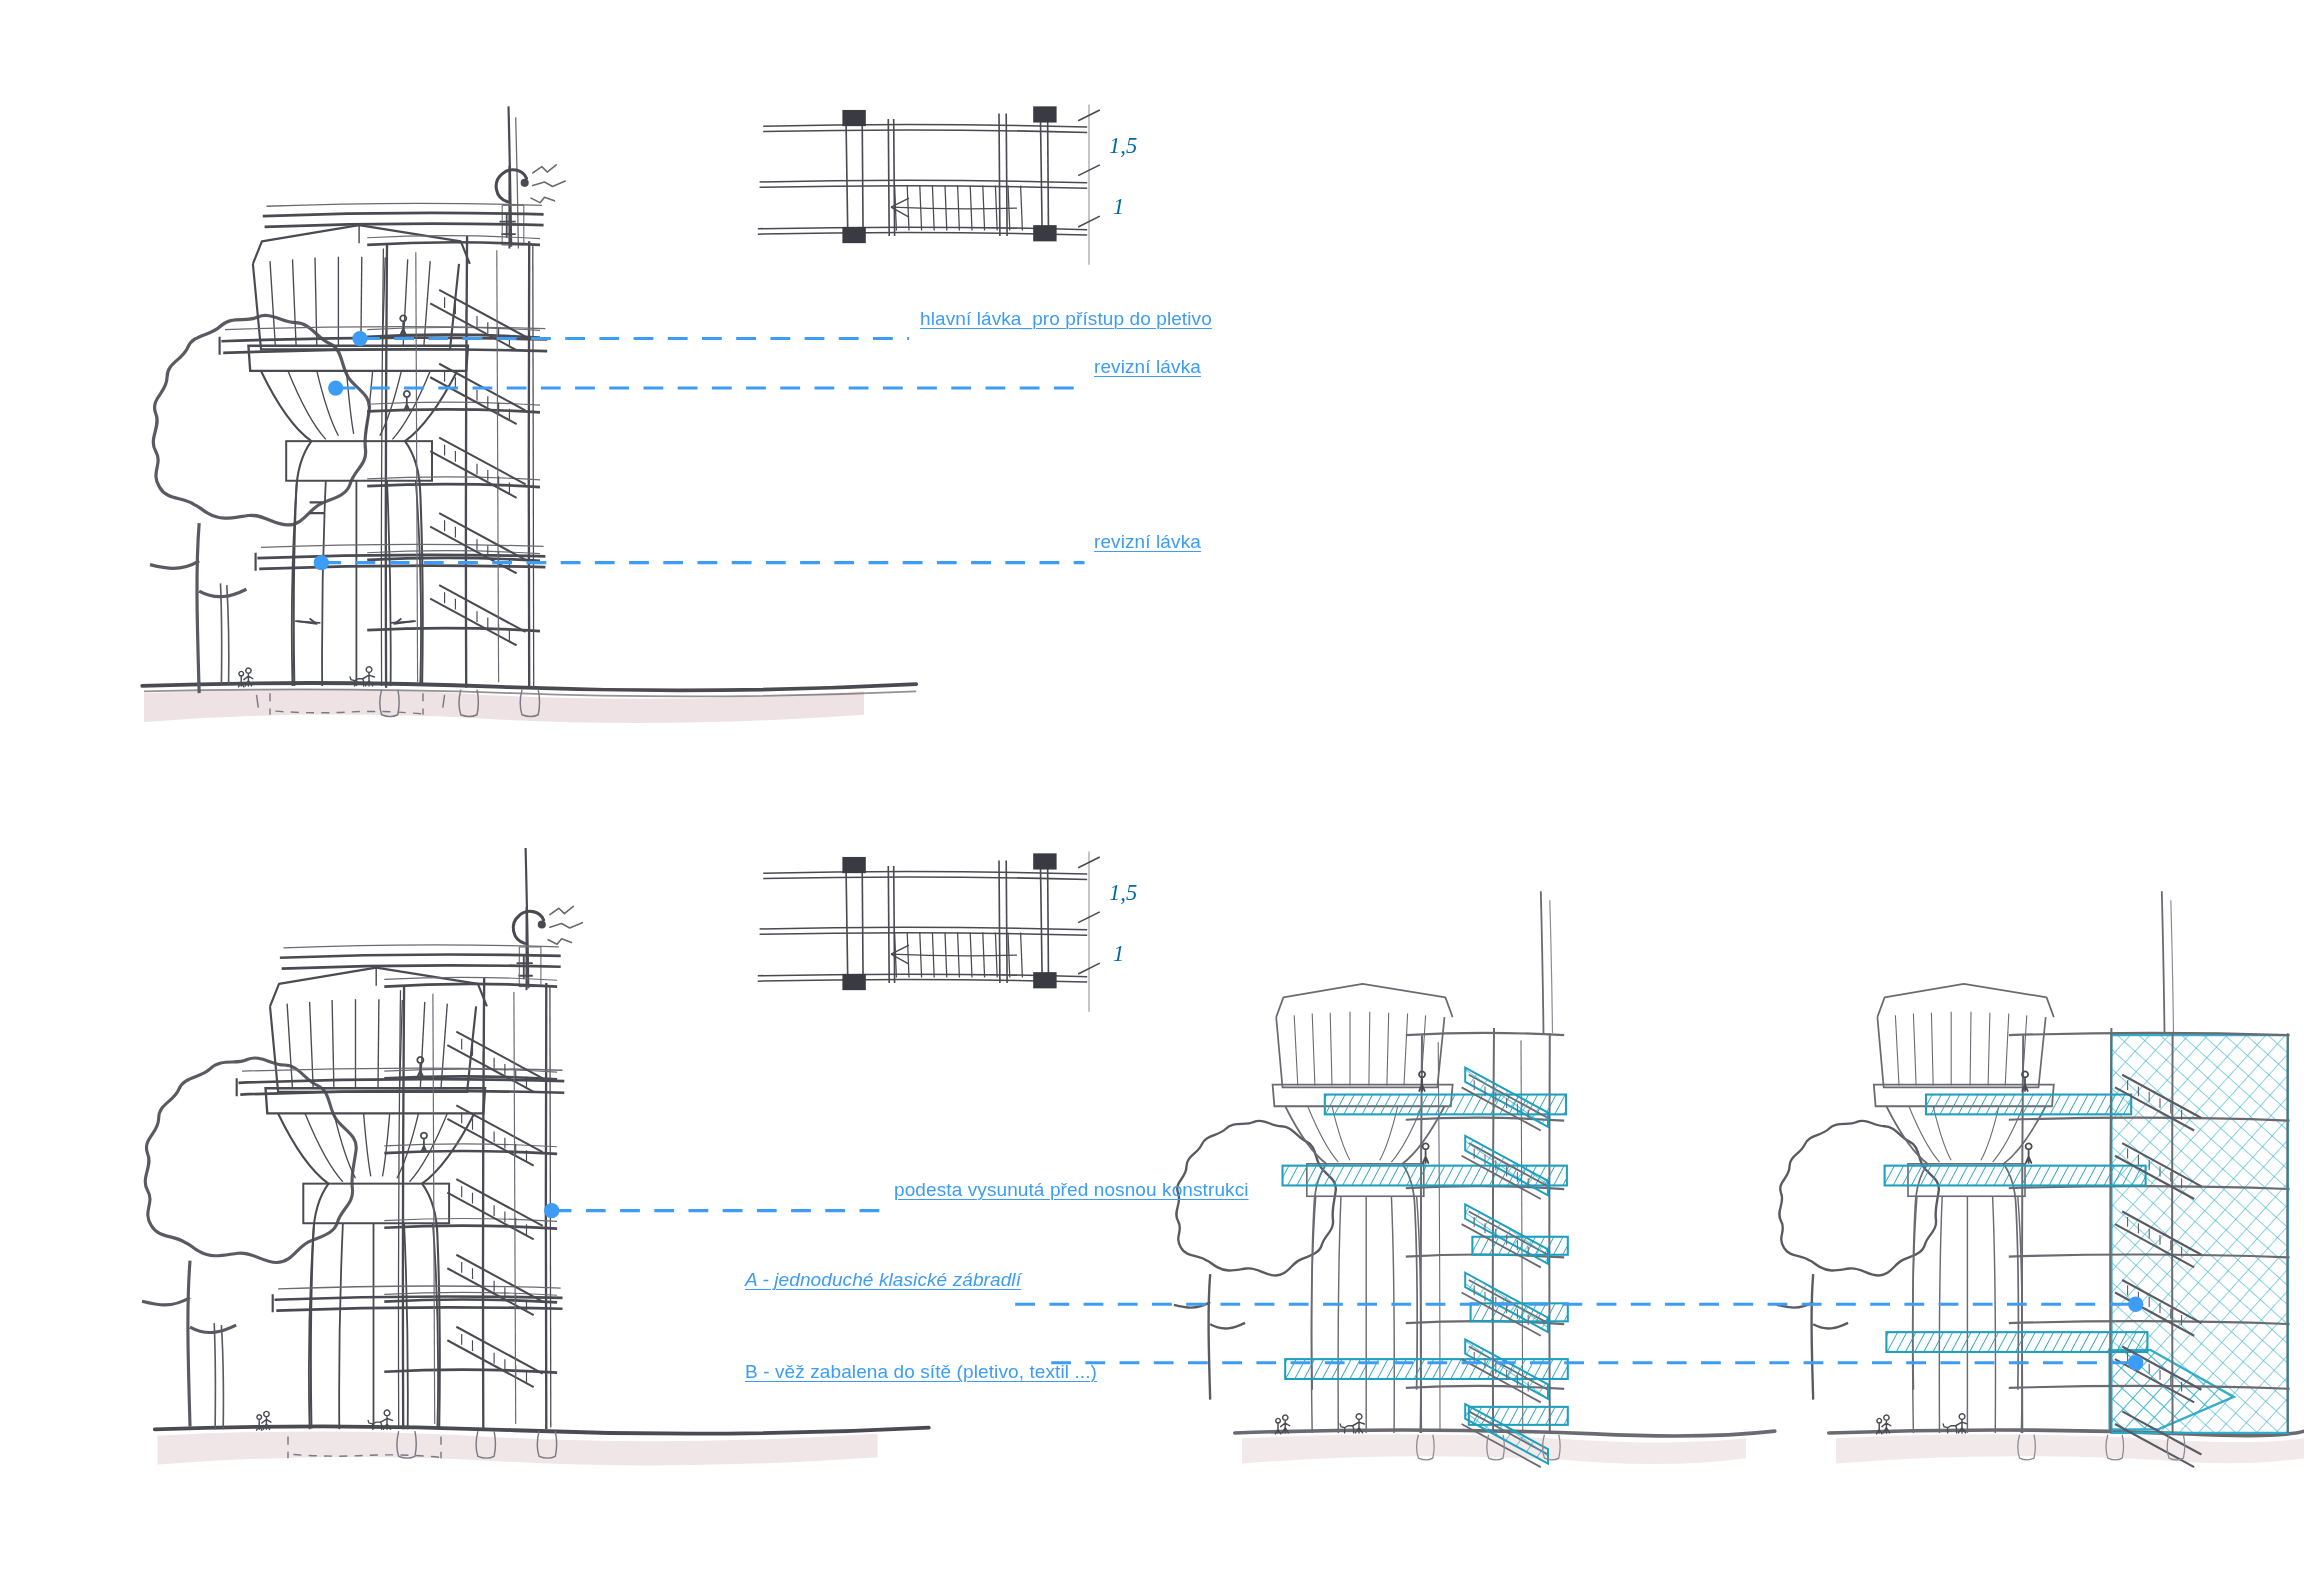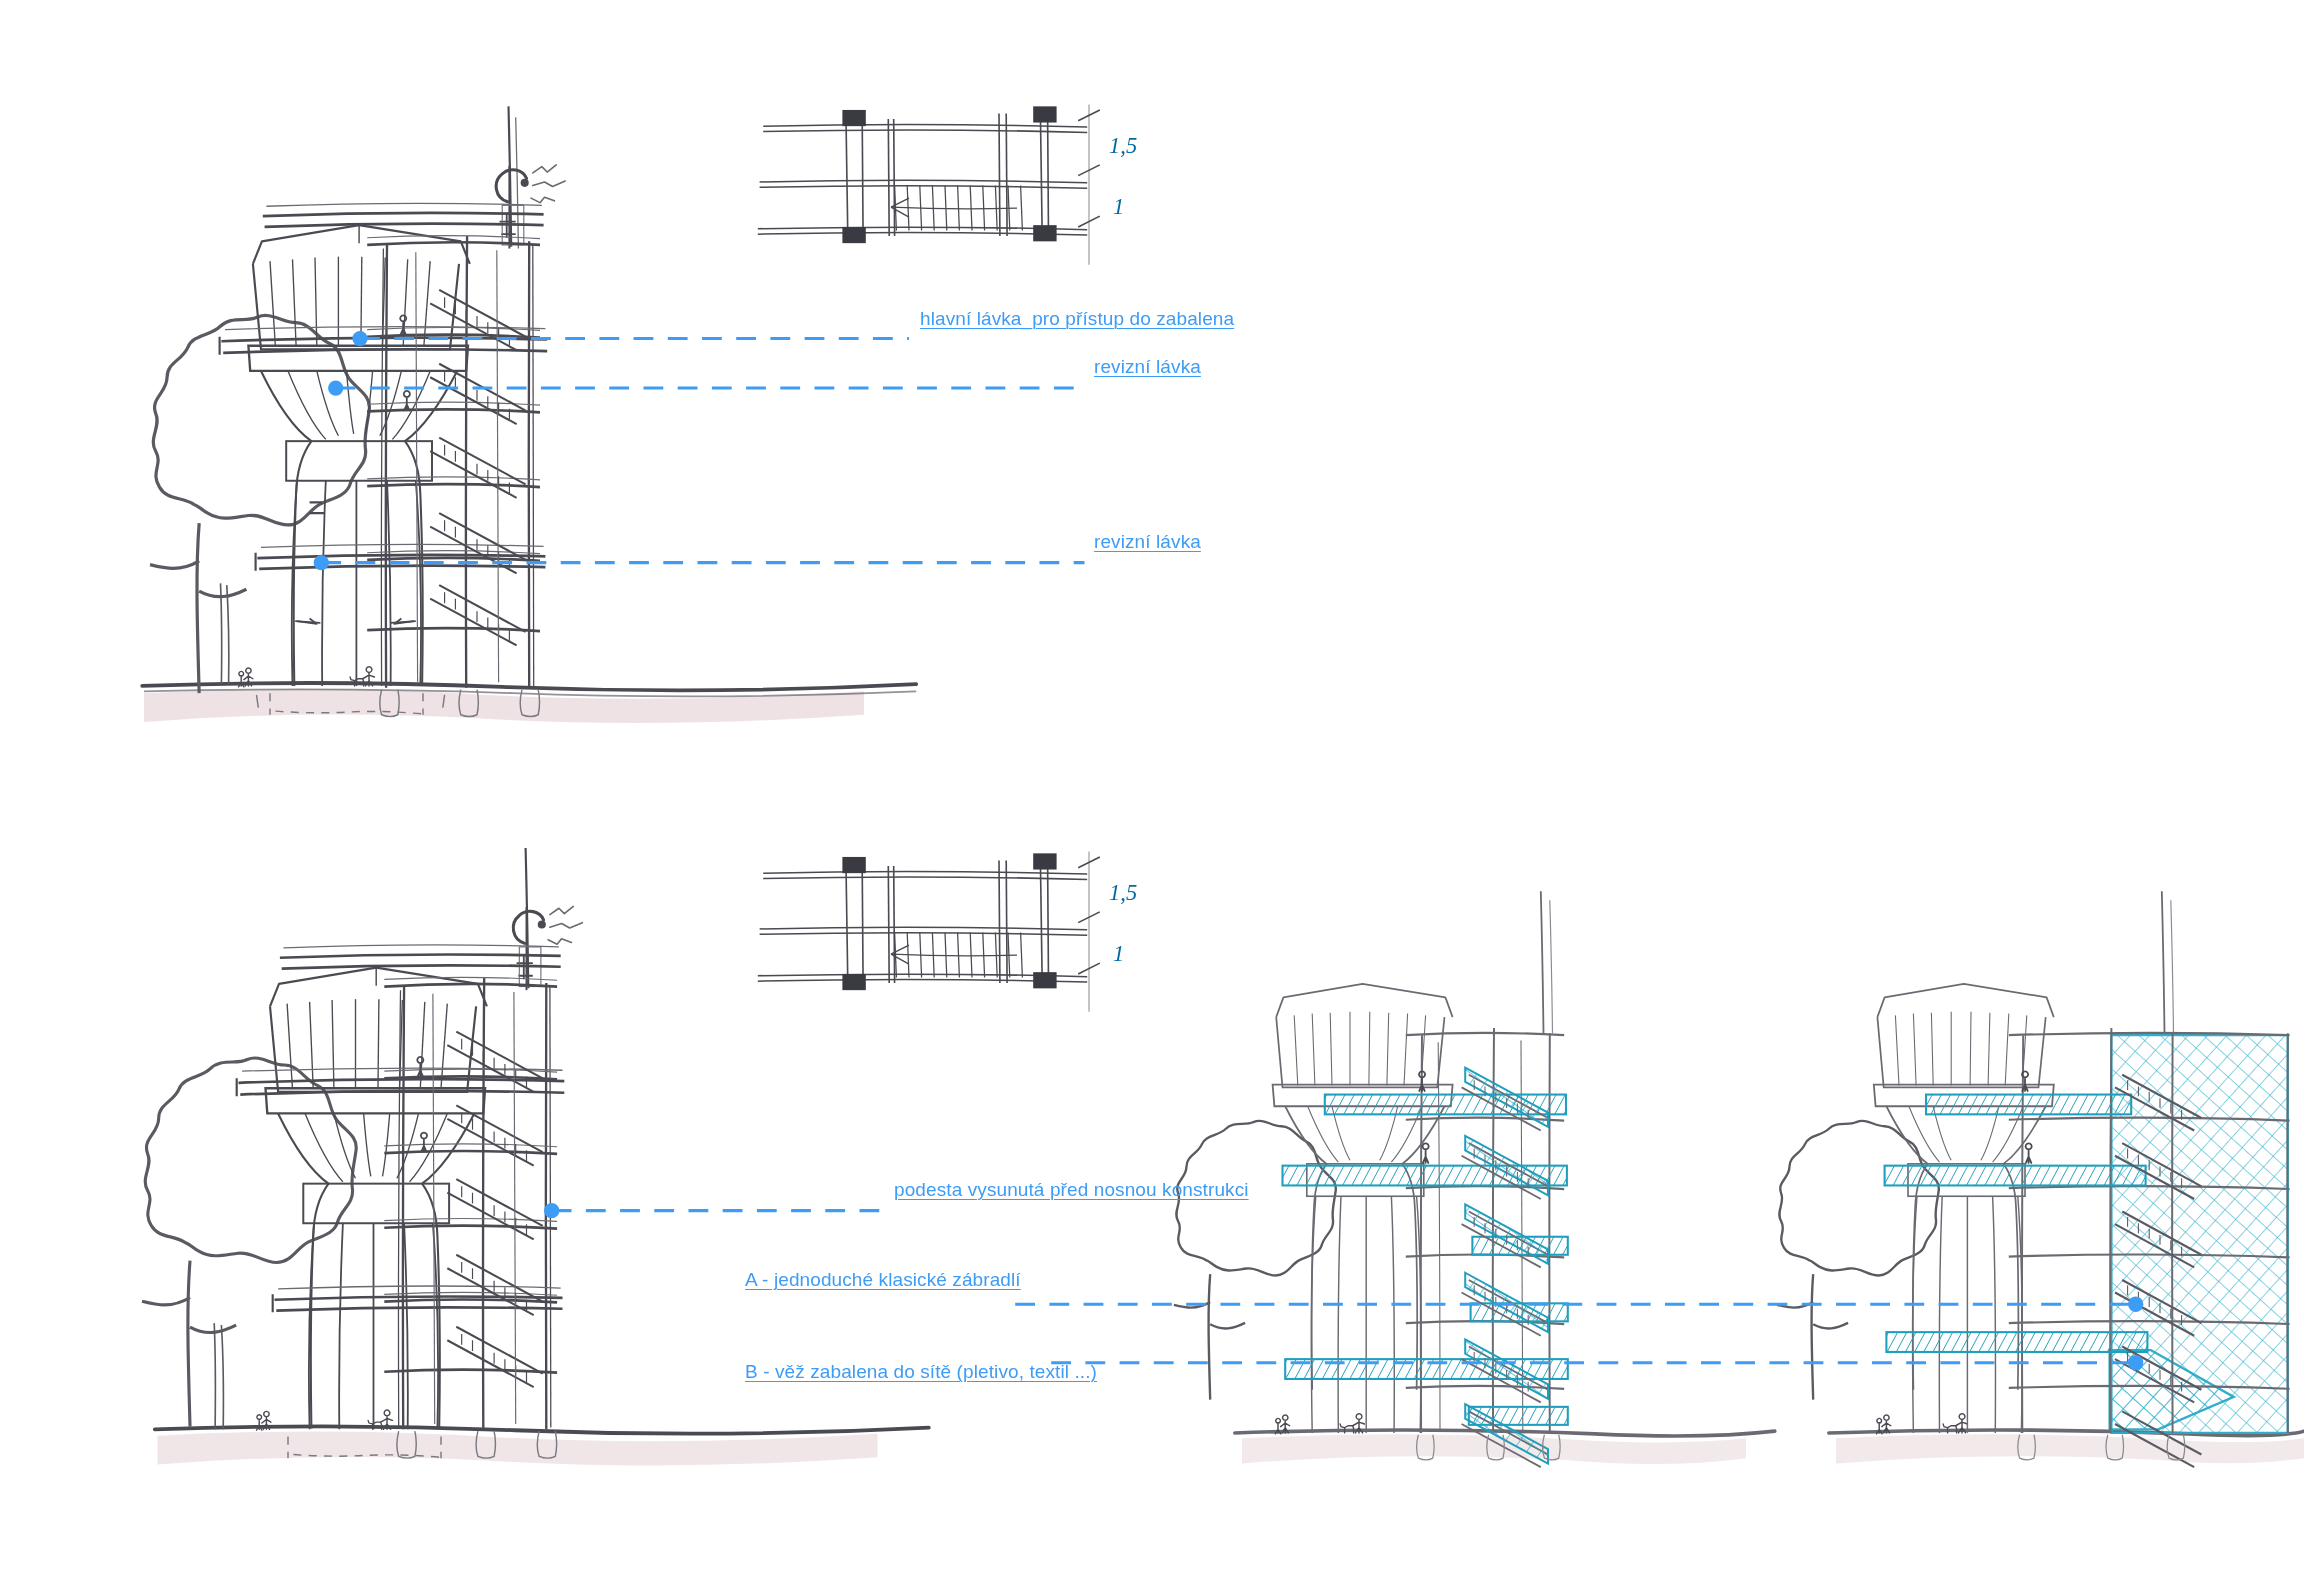--- a/index.html
+++ b/index.html
@@ -716,29 +716,29 @@
       <circle cx="613" cy="1345" r="8.5" fill="#3d9cf5"></circle>
 
       <line x1="1128" y1="1449" x2="2380" y2="1449" stroke="#3d9cf5" stroke-width="3.4" stroke-dasharray="22 16"></line>
       <circle cx="2373" cy="1449" r="8.5" fill="#3d9cf5"></circle>
 
       <line x1="1168" y1="1514" x2="2380" y2="1514" stroke="#3d9cf5" stroke-width="3.4" stroke-dasharray="22 16"></line>
       <circle cx="2373" cy="1514" r="8.5" fill="#3d9cf5"></circle>
     </g>
   </svg>
 
-  <div class="anno-label" style="left:920px; top:308px;">hlavní lávka_pro přístup do zabalena</div>
+  <div class="anno-label" style="left:920px; top:308px;">hlavní lávka_pro přístup do pletivo</div>
 
   <div class="anno-label" style="left:1094px; top:356px;">revizní lávka</div>
 
   <div class="anno-label" style="left:1094px; top:531px;">revizní lávka</div>
 
   <div class="anno-label" style="left:894px; top:1179px;">podesta vysunutá před nosnou konstrukci</div>
 
-  <div class="anno-label" style="left:745px; top:1269px;">A - jednoduché klasické zábradlí</div>
+  <div class="anno-label" style="left:745px; top:1269px;font-style:italic;">A - jednoduché klasické zábradlí</div>
 
   <div class="anno-label" style="left:745px; top:1361px;">B - věž zabalena do sítě (pletivo, textil ...)</div>
 
   <div class="dim-label" style="left:1109px; top:133px;">1,5</div>
   <div class="dim-label" style="left:1113px; top:194px;">1</div>
   <div class="dim-label" style="left:1109px; top:880px;">1,5</div>
   <div class="dim-label" style="left:1113px; top:941px;">1</div>
 
 </div>
 

